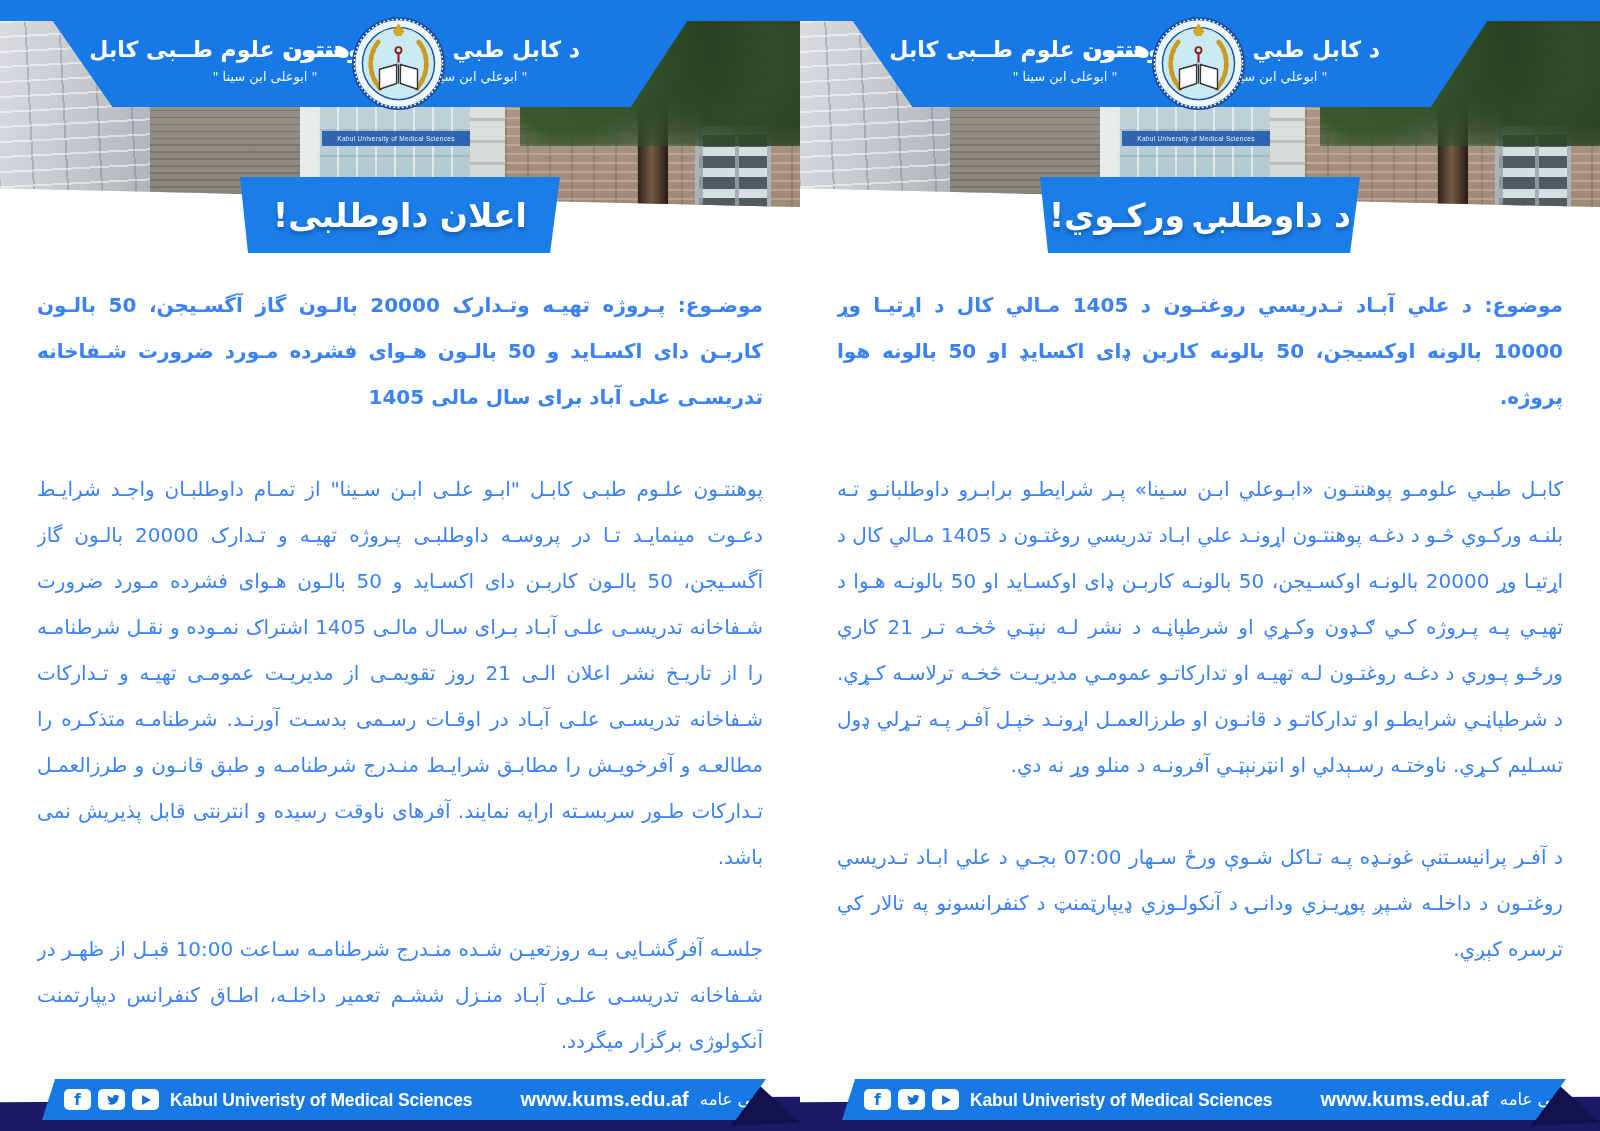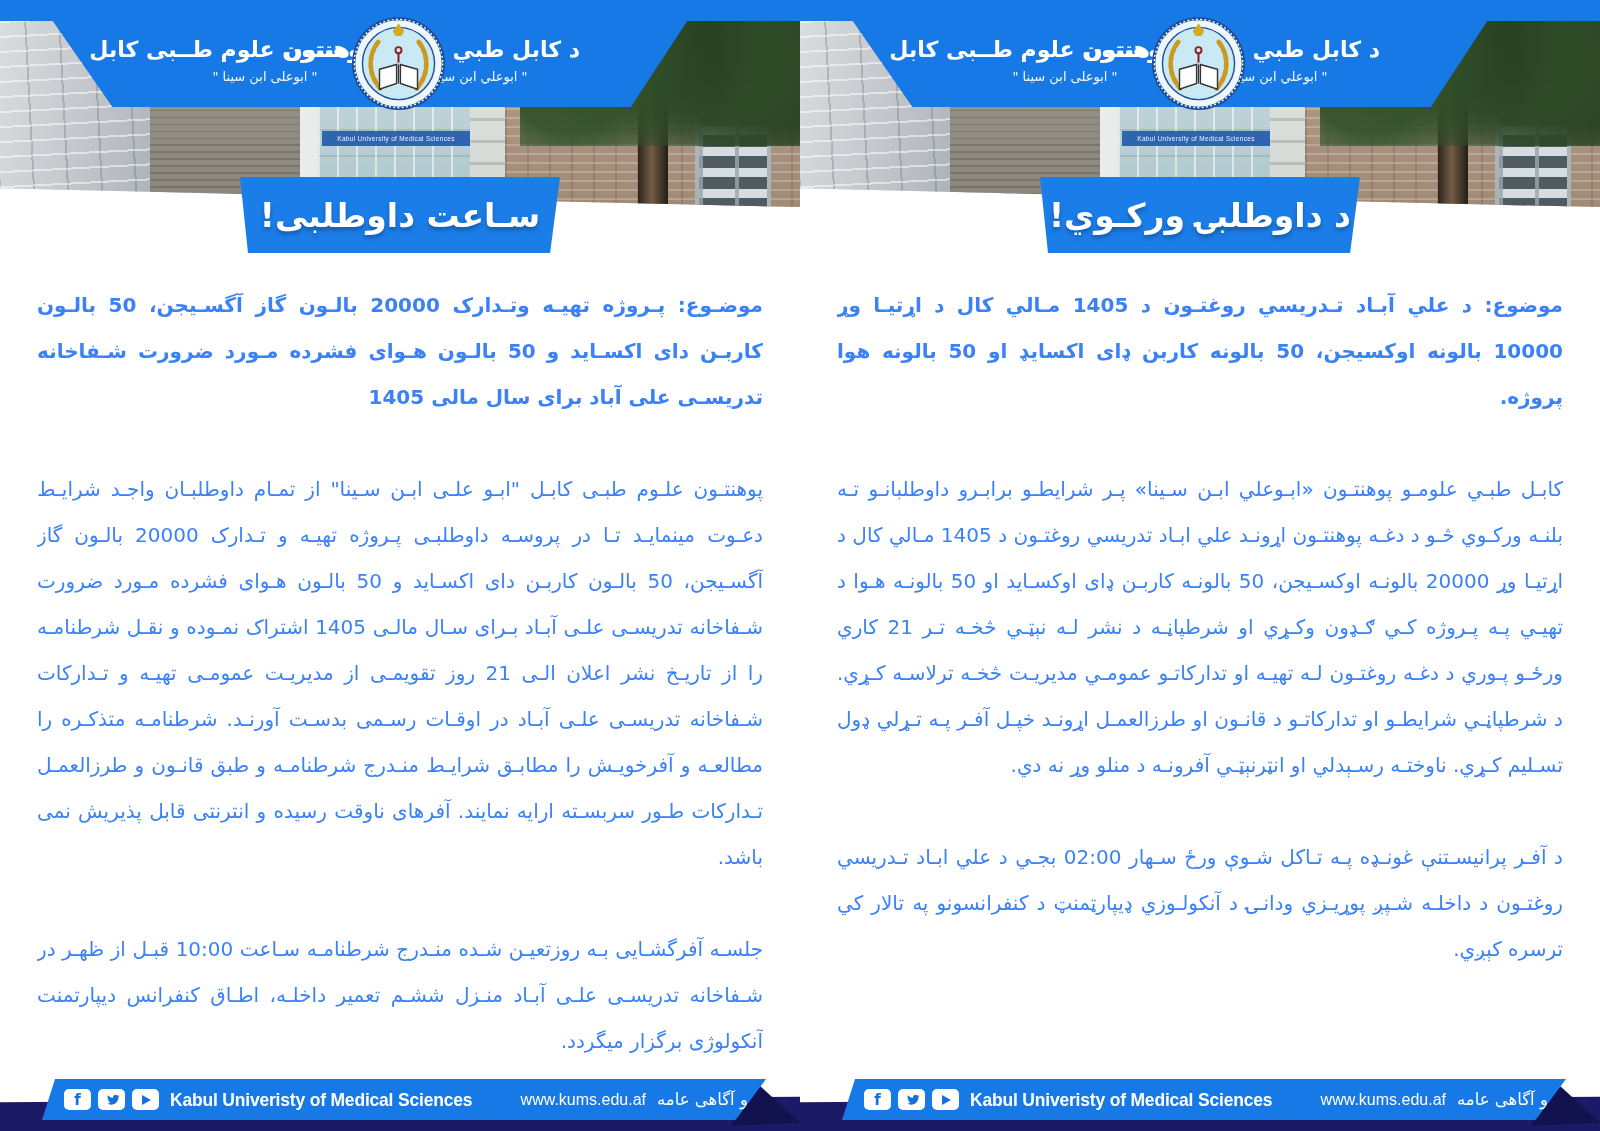--- a/index.html
+++ b/index.html
@@ -82,21 +82,21 @@
   .f-ribbon { position:absolute; left:42px; top:1079px; width:724px; height:41px; background:#1779e6;
       clip-path:polygon(1.8% 0,100% 0,95.8% 100%,0 100%); z-index:4;
       display:flex; align-items:center; padding:0 58px 0 22px; gap:11px; color:#ffffff; }
   .social { display:flex; gap:7px; align-items:center; }
   .s-icon { width:27px; height:21px; background:#ffffff; border-radius:5px;
       display:flex; align-items:center; justify-content:center; color:#1570d8; }
   .s-icon .fb { font-weight:bold; font-size:15px; font-family:"DejaVu Sans", sans-serif; }
   .play-tri { width:0; height:0; border-left:9px solid #1570d8; border-top:5.5px solid transparent; border-bottom:5.5px solid transparent; margin-left:2px; }
   .uni-en { font-family:"Liberation Sans", sans-serif; font-weight:bold; font-size:19px;
       transform:scaleX(.92); transform-origin:left center; white-space:nowrap; letter-spacing:-.2px; }
-  .url { font-family:"Liberation Sans", sans-serif; font-weight:normal; font-size:16px; white-space:nowrap; }
+  .url { font-family:"Liberation Sans", sans-serif; font-weight:bold; font-size:20px; white-space:nowrap; }
   .dept { margin-left:auto; direction:rtl; font-size:16.5px; white-space:nowrap; }
 </style>
 </head>
 <body>
 
 <div class="poster">
 
   <div class="panel">
     <div class="topbar"></div>
 
@@ -135,21 +135,21 @@
         <polygon points="44,16 50,8 56,16 53,21 47,21" fill="#d4a91f"></polygon>
         <circle cx="50" cy="36" r="3.2" fill="none" stroke="#8a2020" stroke-width="2"></circle>
         <path d="M50,39 v10" stroke="#8a2020" stroke-width="2.2"></path>
         <path d="M30,56 L48,51 L48,71 L30,77 Z" fill="#ffffff" stroke="#333333" stroke-width="1.5"></path>
         <path d="M70,56 L52,51 L52,71 L70,77 Z" fill="#ffffff" stroke="#333333" stroke-width="1.5"></path>
         <path d="M50,51 v20" stroke="#333333" stroke-width="1.2"></path>
       </svg>
     </div>
 
     <div class="title-banner">
-      <span>سـاعت داوطلبی!</span>
+      <span>اعلان داوطلبی!</span>
     </div>
 
     <div class="body-text">
       <p class="lead">موضـوع: پـروژه تهیـه وتـدارک 20000 بالـون گاز آگسـیجن، 50 بالـون کاربـن دای اکسـاید و 50 بالـون هـوای فشرده مـورد ضرورت شـفاخانه تدریسـی علی آباد برای سال مالی 1405</p>
       <p>پوهنتـون علـوم طبـی کابـل "ابـو علـی ابـن سـینا" از تمـام داوطلبـان واجـد شرایـط دعـوت مینمایـد تـا در پروسـه داوطلبـی پـروژه تهیـه و تـدارک 20000 بالـون گاز آگسـیجن، 50 بالـون کاربـن دای اکسـاید و 50 بالـون هـوای فشرده مـورد ضرورت شـفاخانه تدریسـی علـی آبـاد بـرای سـال مالـی 1405 اشتراک نمـوده و نقـل شرطنامـه را از تاریـخ نشر اعلان الـی 21 روز تقویمـی از مدیریـت عمومـی تهیـه و تـدارکات شـفاخانه تدریسـی علـی آبـاد در اوقـات رسـمی بدسـت آورنـد. شرطنامـه متذکـره را مطالعـه و آفرخویـش را مطابـق شرایـط منـدرج شرطنامـه و طبق قانـون و طرزالعمـل تـدارکات طـور سربسـته ارایه نمایند. آفرهای ناوقت رسیده و انترنتی قابل پذیریش نمی باشد.</p>
       <p>جلسـه آفرگشـایی بـه روزتعیـن شـده منـدرج شرطنامـه سـاعت 10:00 قبـل از ظهـر در شـفاخانه تدریسـی علـی آبـاد منـزل ششـم تعمیر داخلـه، اطـاق کنفرانس دیپارتمنت آنکولوژی برگزار میگردد.</p>
     </div>
 
     <div class="f-navy"></div>
     <div class="f-fold"></div>
@@ -223,21 +223,21 @@
       </svg>
     </div>
 
     <div class="title-banner">
       <span>د داوطلبۍ ورکـوي!</span>
     </div>
 
     <div class="body-text">
       <p class="lead">موضوع: د علي آبـاد تـدريسي روغتـون د 1405 مـالي کال د اړتيـا وړ 10000 بالونه اوکسيجن، 50 بالونه کاربن ډای اکسايډ او 50 بالونه هوا پروژه.</p>
       <p>کابـل طبـي علومـو پوهنتـون «ابـوعلي ابـن سـينا» پـر شرايطـو برابـرو داوطلبانـو تـه بلنـه ورکـوي څـو د دغـه پوهنتـون اړونـد علي ابـاد تدريسي روغتـون د 1405 مـالي کال د اړتيـا وړ 20000 بالونـه اوکسـيجن، 50 بالونـه کاربـن ډای اوکسـايد او 50 بالونـه هـوا د تهيـي پـه پـروژه کـي ګـډون وکـړي او شرطپاڼـه د نشر لـه نېټـي څخـه تـر 21 کاري ورځـو پـوري د دغـه روغتـون لـه تهيـه او تدارکاتـو عمومـي مديريـت څخـه ترلاسـه کـړي. د شرطپاڼـي شرايطـو او تدارکاتـو د قانـون او طرزالعمـل اړونـد خپـل آفـر پـه تـړلي ډول تسـليم کـړي. ناوختـه رسـېدلي او انټرنېټـي آفرونـه د منلو وړ نه دي.</p>
-      <p>د آفـر پرانیسـتنې غونـډه پـه تـاکل شـوې ورځ سـهار 02:00 بجـي د علي ابـاد تـدريسي روغتـون د داخلـه شـپږ پوړيـزي ودانـۍ د آنکولـوزي ډيپارټمنټ د کنفرانسونو په تالار کي ترسره کېږي.</p>
+      <p>د آفـر پرانیسـتنې غونـډه پـه تـاکل شـوې ورځ سـهار 07:00 بجـي د علي ابـاد تـدريسي روغتـون د داخلـه شـپږ پوړيـزي ودانـۍ د آنکولـوزي ډيپارټمنټ د کنفرانسونو په تالار کي ترسره کېږي.</p>
     </div>
 
     <div class="f-navy"></div>
     <div class="f-fold"></div>
     <div class="f-ribbon">
       <div class="social">
         <div class="s-icon">
             <span class="fb">f</span>
           </div>
         <div class="s-icon">

